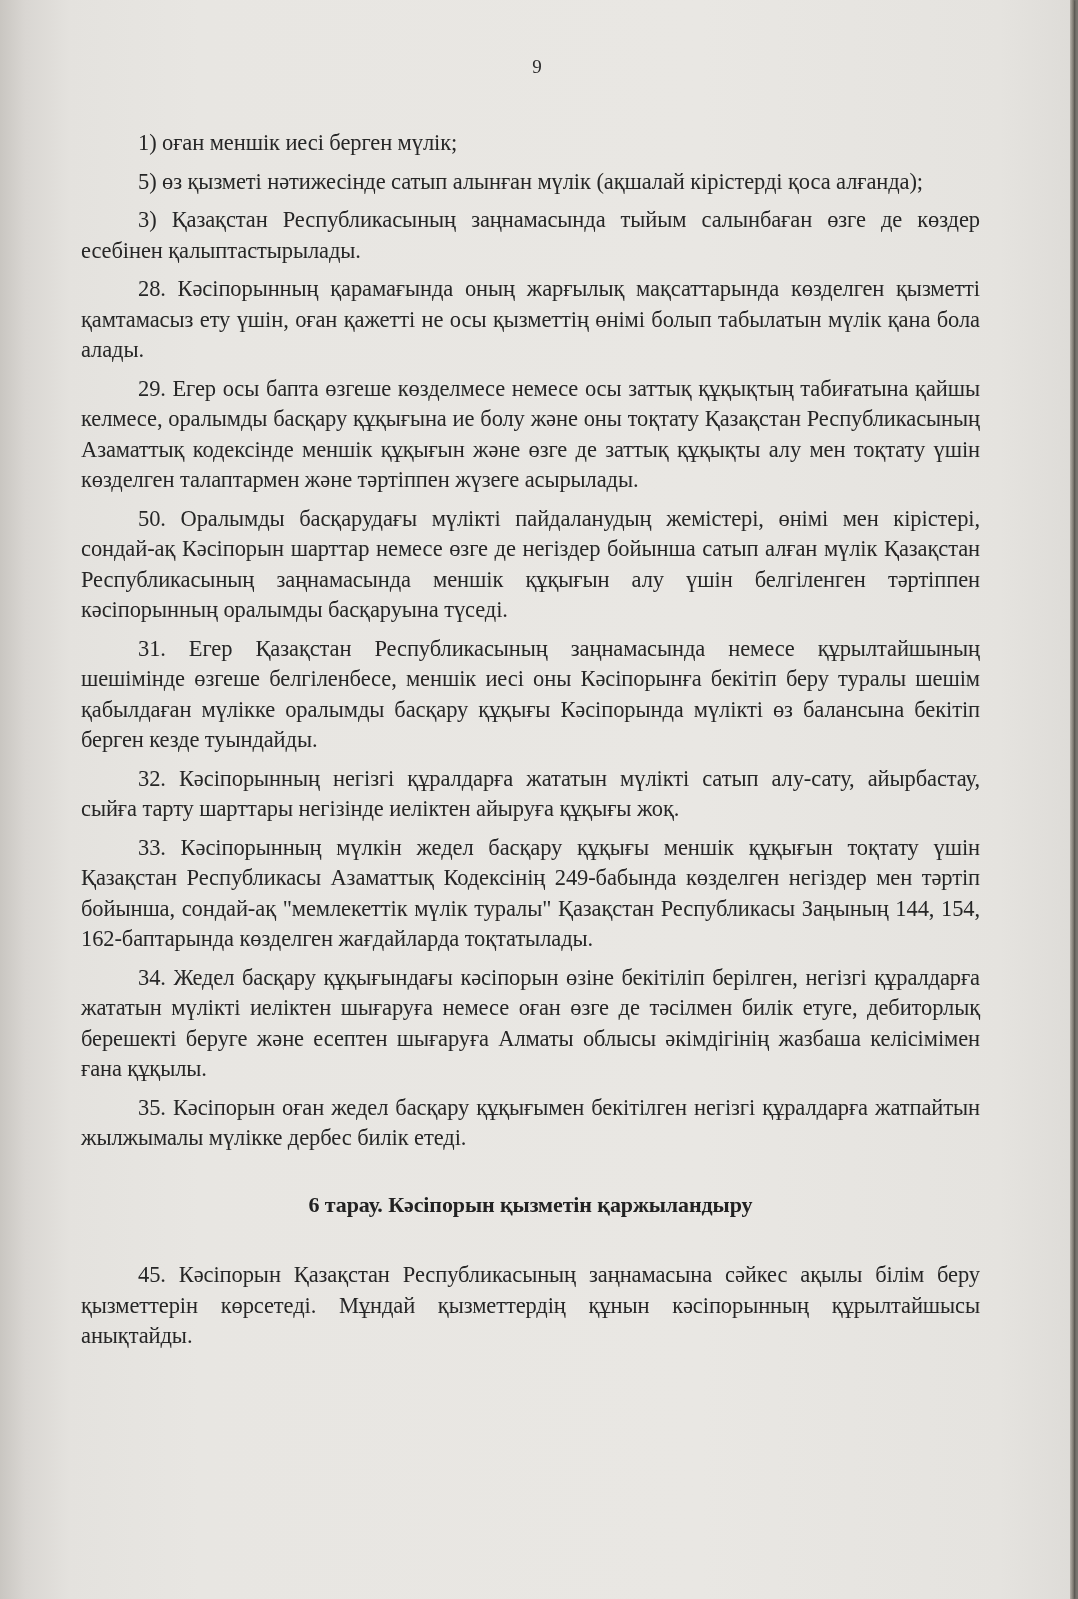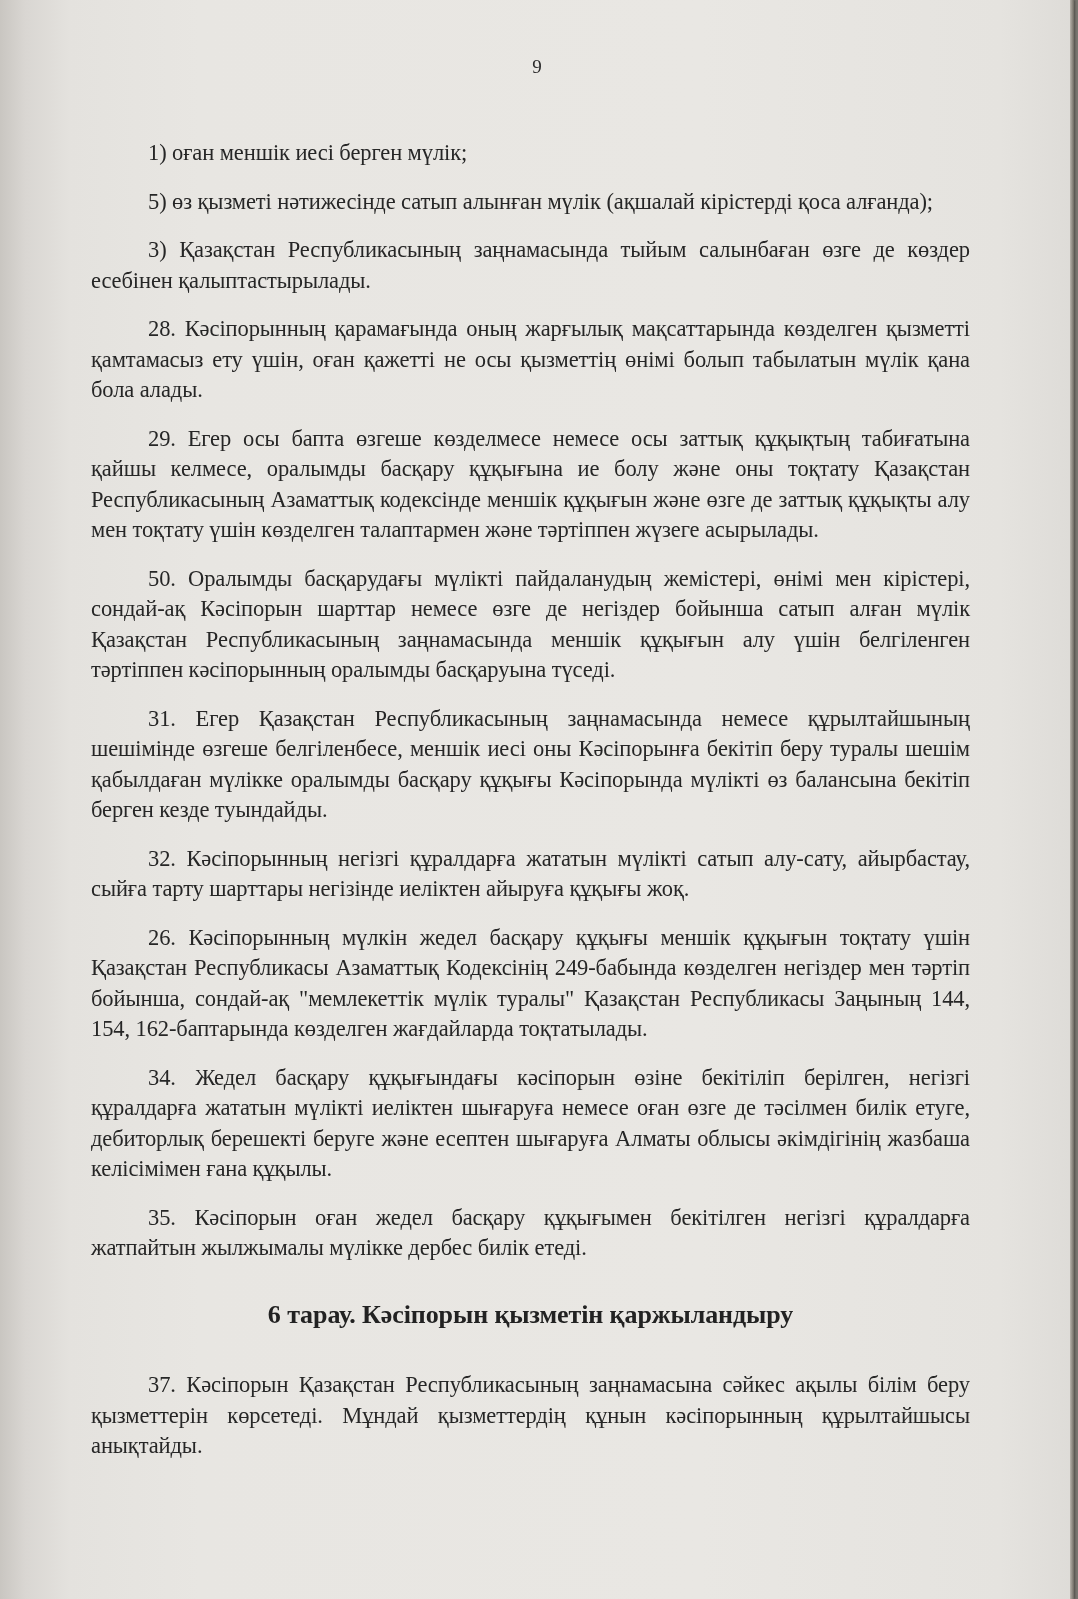--- a/index.html
+++ b/index.html
@@ -48,27 +48,27 @@
       top: 120px;
       width: 915px;
       font-family: "Liberation Serif", serif;
       font-size: 22.5px;
       line-height: 30.5px;
       color: #262626;
       text-align: justify;
       letter-spacing: -0.1px;
     }
     .content p {
-      margin: 18px;
+      margin: 8px;
       text-indent: 57px;
     }
     .section-heading {
       font-family: "Liberation Serif", serif;
       font-weight: bold;
-      font-size: 26px;
+      font-size: 22px;
       text-align: center;
       text-indent: 0 !important;
       margin: 36px 0 40px 0 !important;
       color: #222;
     }
   </style>
 </head>
 <body>
 
 <div class="page">
@@ -76,23 +76,23 @@
 
   <div class="content">
     <p>1) оған меншік иесі берген мүлік;</p>
     <p>5) өз қызметі нәтижесінде сатып алынған мүлік (ақшалай кірістерді қоса алғанда);</p>
     <p>3) Қазақстан Республикасының заңнамасында тыйым салынбаған өзге де көздер есебінен қалыптастырылады.</p>
     <p>28. Кәсіпорынның қарамағында оның жарғылық мақсаттарында көзделген қызметті қамтамасыз ету үшін, оған қажетті не осы қызметтің өнімі болып табылатын мүлік қана бола алады.</p>
     <p>29. Егер осы бапта өзгеше көзделмесе немесе осы заттық құқықтың табиғатына қайшы келмесе, оралымды басқару құқығына ие болу және оны тоқтату Қазақстан Республикасының Азаматтық кодексінде меншік құқығын және өзге де заттық құқықты алу мен тоқтату үшін көзделген талаптармен және тәртіппен жүзеге асырылады.</p>
     <p>50. Оралымды басқарудағы мүлікті пайдаланудың жемістері, өнімі мен кірістері, сондай-ақ Кәсіпорын шарттар немесе өзге де негіздер бойынша сатып алған мүлік Қазақстан Республикасының заңнамасында меншік құқығын алу үшін белгіленген тәртіппен кәсіпорынның оралымды басқаруына түседі.</p>
     <p>31. Егер Қазақстан Республикасының заңнамасында немесе құрылтайшының шешімінде өзгеше белгіленбесе, меншік иесі оны Кәсіпорынға бекітіп беру туралы шешім қабылдаған мүлікке оралымды басқару құқығы Кәсіпорында мүлікті өз балансына бекітіп берген кезде туындайды.</p>
     <p>32. Кәсіпорынның негізгі құралдарға жататын мүлікті сатып алу-сату, айырбастау, сыйға тарту шарттары негізінде иеліктен айыруға құқығы жоқ.</p>
-    <p>26. Кәсіпорынның мүлкін жедел басқару құқығы меншік құқығын тоқтату үшін Қазақстан Республикасы Азаматтық Кодексінің 249-бабында көзделген негіздер мен тәртіп бойынша, сондай-ақ "мемлекеттік мүлік туралы" Қазақстан Республикасы Заңының 144, 154, 162-баптарында көзделген жағдайларда тоқтатылады.</p>
+    <p>33. Кәсіпорынның мүлкін жедел басқару құқығы меншік құқығын тоқтату үшін Қазақстан Республикасы Азаматтық Кодексінің 249-бабында көзделген негіздер мен тәртіп бойынша, сондай-ақ "мемлекеттік мүлік туралы" Қазақстан Республикасы Заңының 144, 154, 162-баптарында көзделген жағдайларда тоқтатылады.</p>
     <p>34. Жедел басқару құқығындағы кәсіпорын өзіне бекітіліп берілген, негізгі құралдарға жататын мүлікті иеліктен шығаруға немесе оған өзге де тәсілмен билік етуге, дебиторлық берешекті беруге және есептен шығаруға Алматы облысы әкімдігінің жазбаша келісімімен ғана құқылы.</p>
     <p>35. Кәсіпорын оған жедел басқару құқығымен бекітілген негізгі құралдарға жатпайтын жылжымалы мүлікке дербес билік етеді.</p>
 
     <p class="section-heading">6 тарау. Кәсіпорын қызметін қаржыландыру</p>
 
-    <p>37. Кәсіпорын Қазақстан Республикасының заңнамасына сәйкес ақылы білім беру қызметтерін көрсетеді. Мұндай қызметтердің құнын кәсіпорынның құрылтайшысы анықтайды.</p>
+    <p>45. Кәсіпорын Қазақстан Республикасының заңнамасына сәйкес ақылы білім беру қызметтерін көрсетеді. Мұндай қызметтердің құнын кәсіпорынның құрылтайшысы анықтайды.</p>
   </div>
 
   <div class="page-edge"></div>
 </div>
 
 </body></html>

